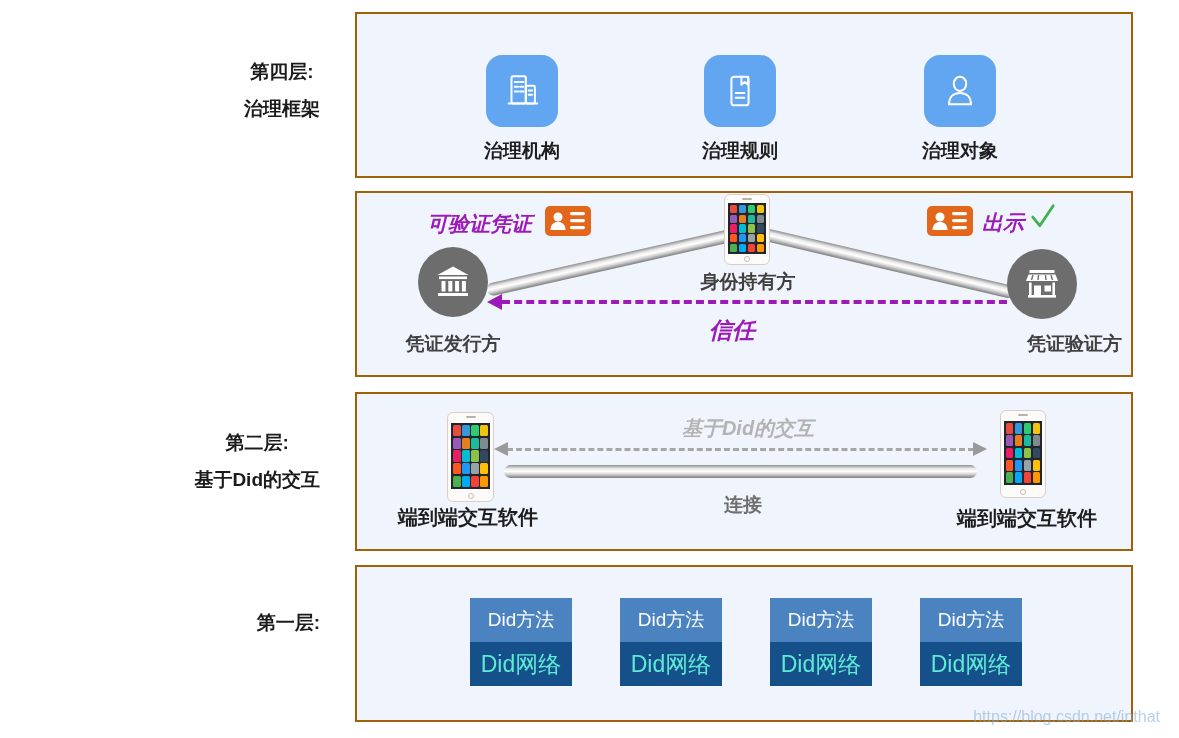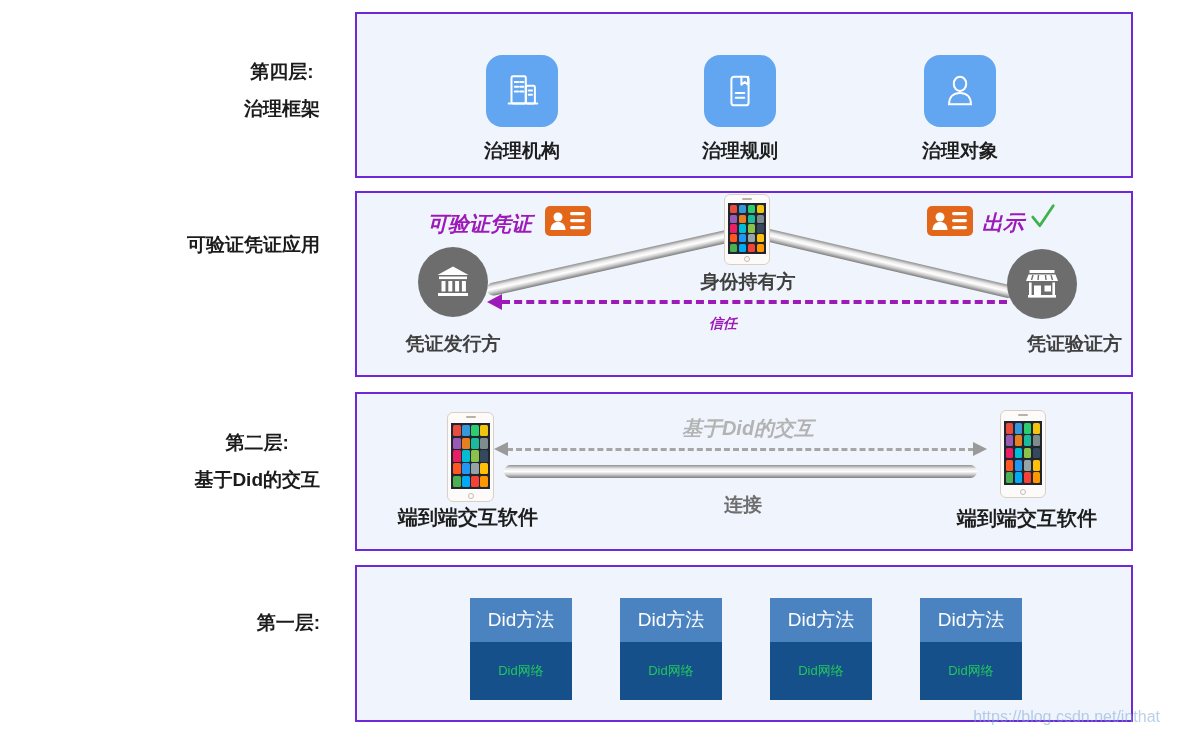--- a/index.html
+++ b/index.html
@@ -5,21 +5,21 @@
   html,body{margin:0;padding:0;background:#fff;}
   .stage{position:relative;width:1179px;height:738px;background:#fff;overflow:hidden;
          font-family:"Liberation Sans","DejaVu Sans",sans-serif;}
 
   
   .side-label{position:absolute;right:859px;text-align:center;font-weight:bold;
               font-size:19px;color:#1b1b1b;line-height:37px;white-space:nowrap;}
 
   
   .panel{position:absolute;left:355px;width:778px;background:#f0f5fd;
-         border:2px solid #6d28d9;box-sizing:border-box;}
+         border:2px solid #a16207;box-sizing:border-box;}
 
   
   .gov-item{position:absolute;top:41px;width:160px;text-align:center;}
   .tile{width:72px;height:72px;border-radius:16px;background:#62a5f1;margin:0 auto;
         display:flex;align-items:center;justify-content:center;}
   .item-label{margin-top:11px;font-size:19px;font-weight:bold;color:#1e1e1e;}
 
   
   .purple-it{color:#9c1bb8;font-weight:bold;font-style:italic;font-size:21px;white-space:nowrap;}
   .node-label{position:absolute;width:160px;text-align:center;font-size:19px;
@@ -65,40 +65,39 @@
   .gray-it{position:absolute;color:#b3b3b3;font-weight:bold;font-style:italic;font-size:20px;
            text-align:center;white-space:nowrap;}
   .conn-label{position:absolute;color:#6e6e6e;font-weight:bold;font-size:19px;text-align:center;}
   .endpoint-label{position:absolute;width:200px;text-align:center;font-size:20px;
                   font-weight:bold;color:#1e1e1e;white-space:nowrap;}
 
   
   .stack{position:absolute;top:31px;width:102px;}
   .stack .method{height:44px;background:#4a83c0;display:flex;align-items:center;justify-content:center;
                  color:#fff;font-size:19px;}
-  .stack .network{height:58px;background:#15508a;display:flex;align-items:center;justify-content:center;
-                 color:#22c55e;font-size:13px;}
+  .stack .network{height:44px;background:#15508a;display:flex;align-items:center;justify-content:center;
+                 color:#5eead4;font-size:23px;}
 
   
   .badge{position:absolute;z-index:4;}
 
   
   .watermark{position:absolute;top:708px;right:19px;font-size:16px;color:rgba(130,168,214,0.55);z-index:9;}
 </style>
 </head>
 <body>
 
 <div class="stage">
 
   <div class="side-label" style="top:53px;">
     <div>第四层:</div>
     <div>治理框架</div>
   </div>
   <div class="side-label" style="top:226px;">
-    <div>可验证凭证应用</div>
   </div>
   <div class="side-label" style="top:424px;">
     <div>第二层:</div>
     <div>基于Did的交互</div>
   </div>
   <div class="side-label" style="top:604px;">
     <div>第一层:</div>
   </div>
 
   <div class="panel" style="top:12px;height:166px;">
@@ -230,21 +229,21 @@
         <rect x="30.4" y="18.5" width="2.6" height="13"></rect>
         <rect x="6" y="31" width="28" height="2.6"></rect>
         <rect x="12" y="21.5" width="7" height="10"></rect>
         <rect x="22.5" y="21.5" width="6.5" height="6"></rect>
       </svg>
     </div>
     <div class="node-label" style="left:605px;top:138px;text-align:right;">凭证验证方</div>
 
     <div class="dash-purple" style="left:145px;top:107px;width:505px;"></div>
     <div class="arrow-left-purple" style="left:130px;top:101px;"></div>
-    <div class="purple-it" style="position:absolute;left:352px;top:122px;font-size:14px;">信任</div>
+    <div class="purple-it" style="position:absolute;left:352px;top:122px;font-size:23px;">信任</div>
   </div>
 
   <div class="panel" style="top:392px;height:159px;">
 
     <div class="gray-it" style="left:291px;top:21px;width:200px;">基于Did的交互</div>
 
     <div class="dash-gray" style="left:150px;top:54px;width:467px;"></div>
     <div class="arrow-left-gray" style="left:137px;top:48px;"></div>
     <div class="arrow-right-gray" style="left:616px;top:48px;"></div>
 

